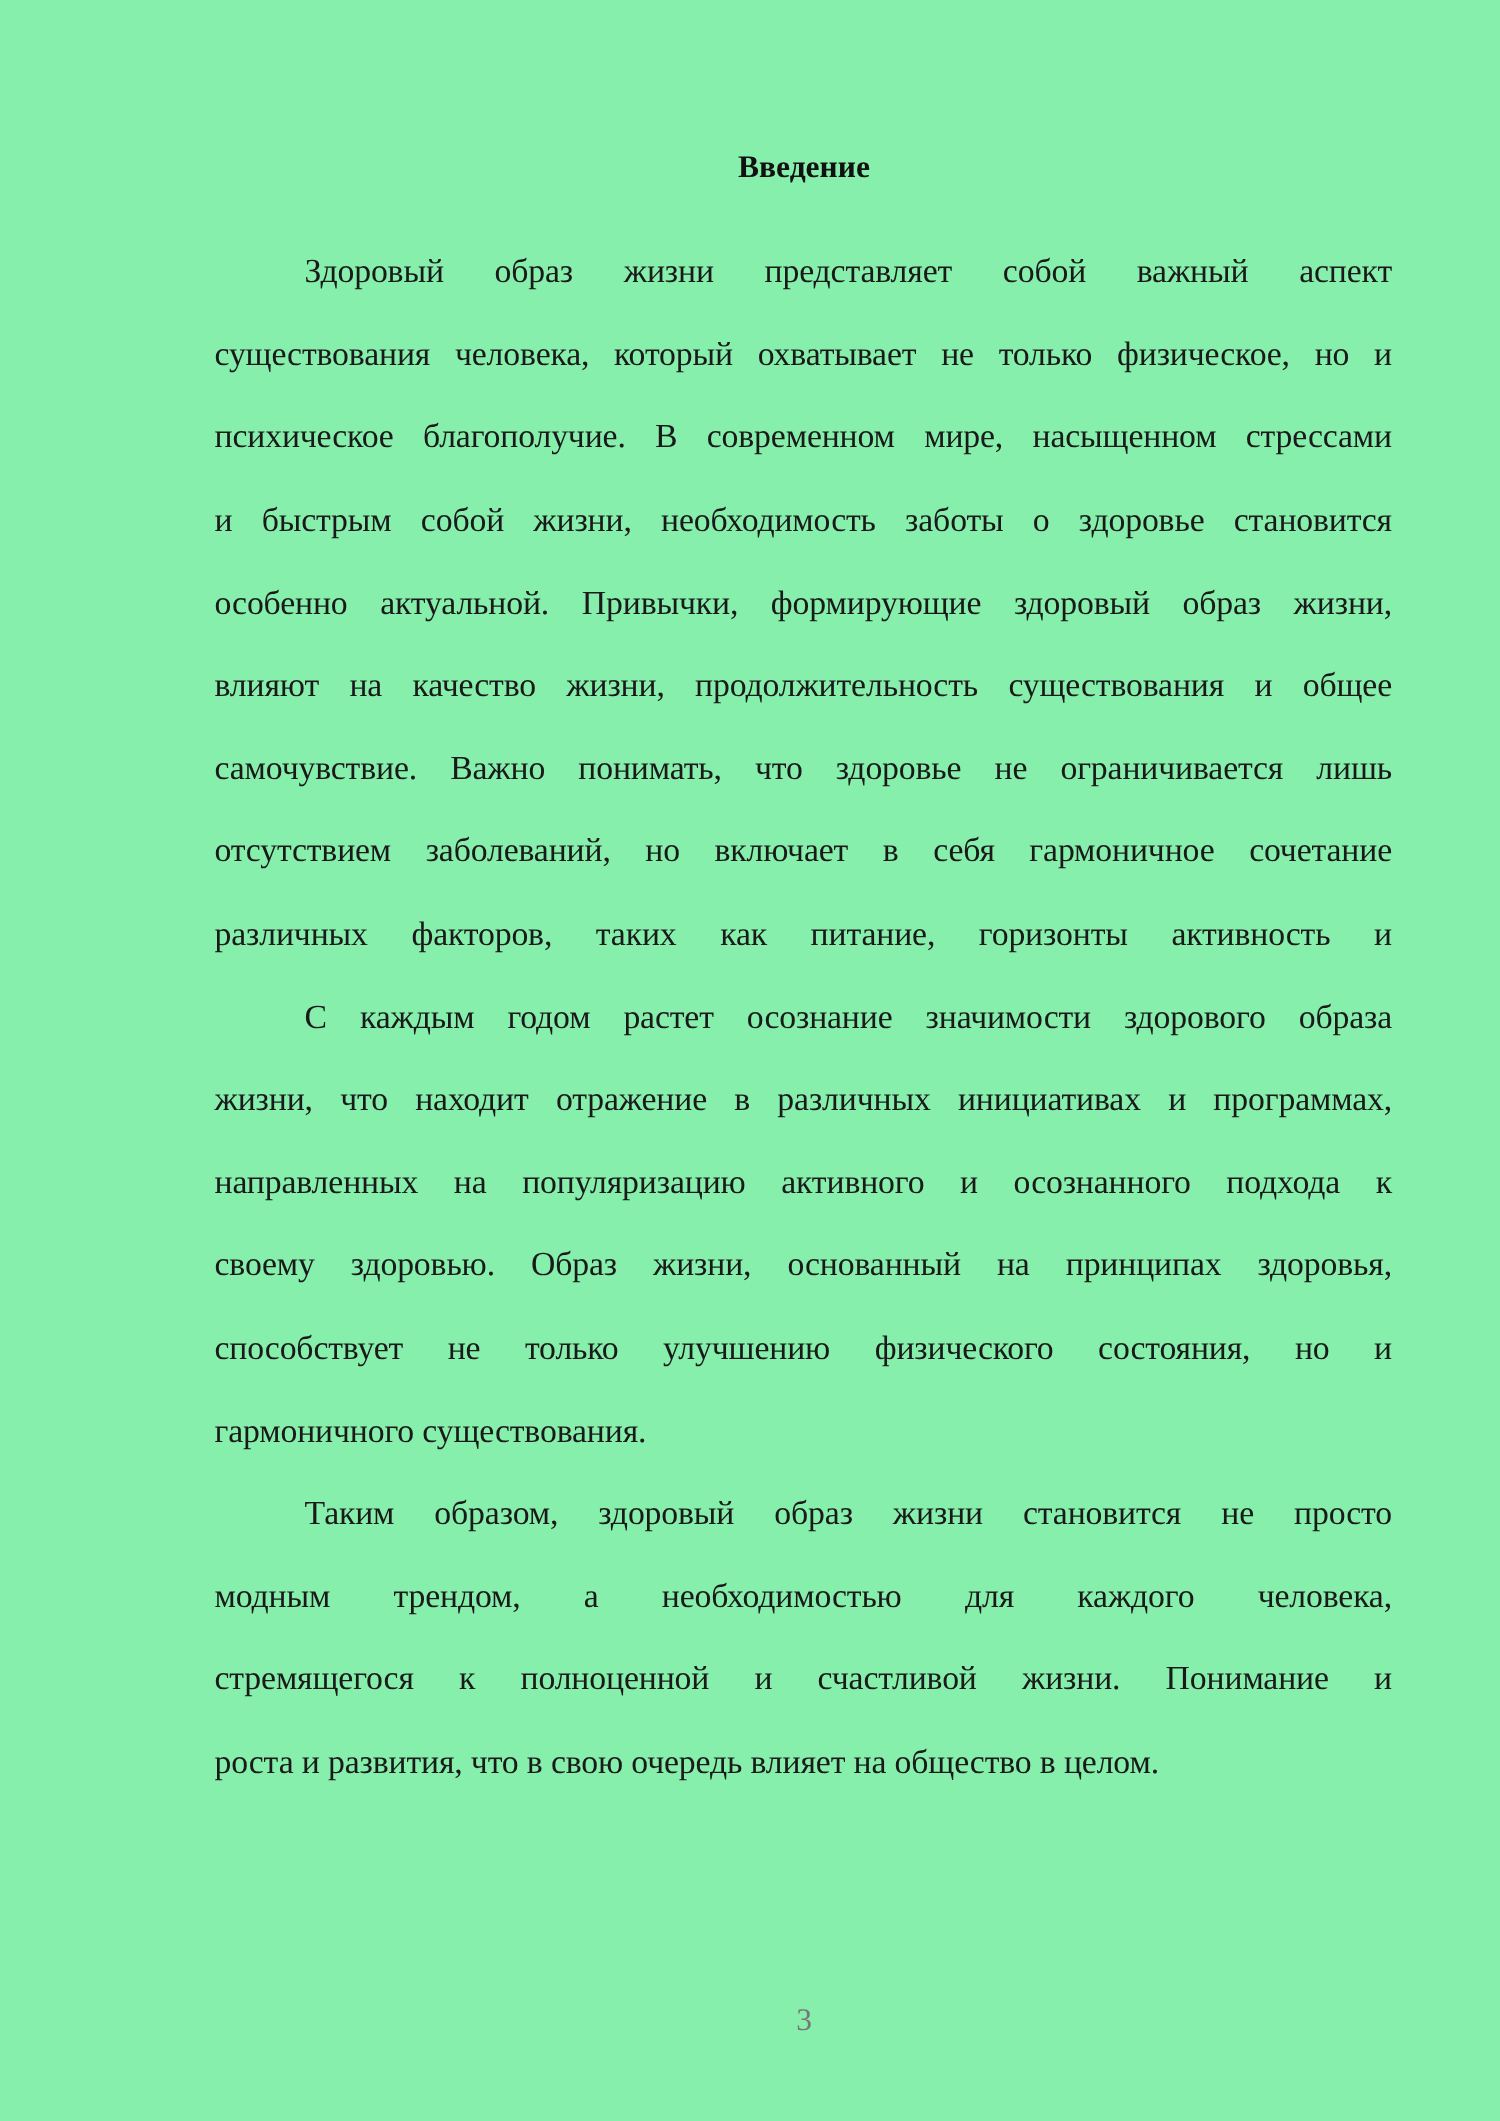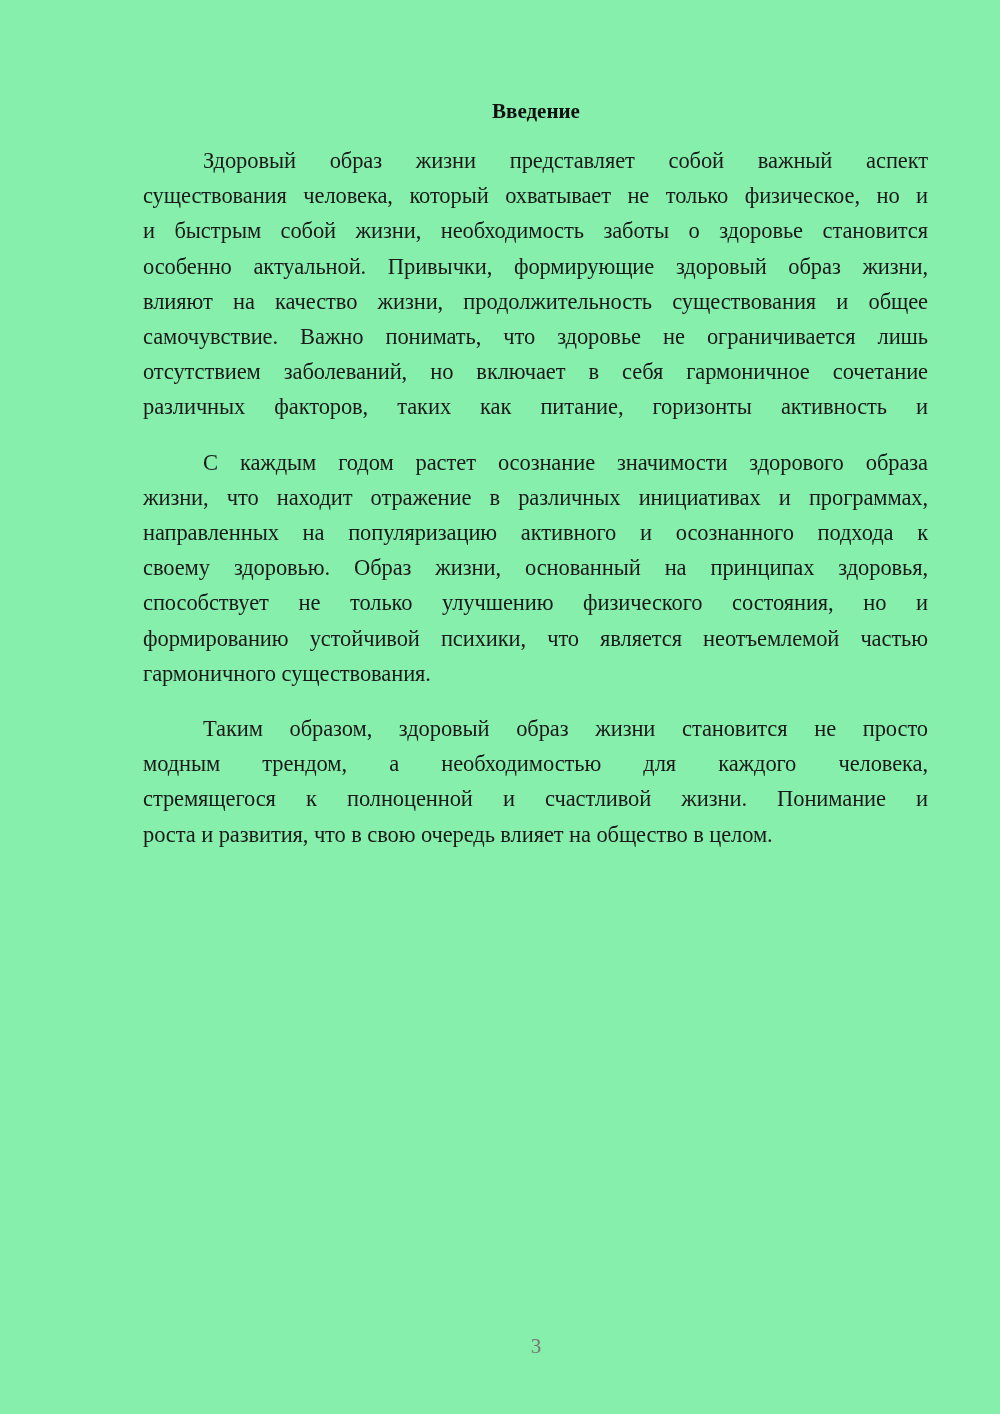--- a/index.html
+++ b/index.html
@@ -45,20 +45,21 @@
       line-height: 35.2px;
       text-align: justify;
       text-indent: 60px;
       letter-spacing: -0.1px;
     }
     .para .line {
       display: block;
       text-align: justify;
       text-align-last: justify;
       white-space: nowrap;
+      margin-top: 20px;
     }
     .para .line.first {
       padding-left: 60px;
     }
     .para .line.last {
       text-align-last: left;
     }
     .para { text-indent: 0; }
     .page-number {
       position: absolute;
@@ -73,35 +74,35 @@
 </head>
 <body>
 
 <div class="page">
   <div class="heading">Введение</div>
 
   <div class="body-text">
     <p class="para">
       <span class="line first">Здоровый образ жизни представляет собой важный аспект</span>
       <span class="line">существования человека, который охватывает не только физическое, но и</span>
+      <span class="line">психическое благополучие. В современном мире, насыщенном стрессами</span>
       <span class="line">и быстрым собой жизни, необходимость заботы о здоровье становится</span>
       <span class="line">особенно актуальной. Привычки, формирующие здоровый образ жизни,</span>
       <span class="line">влияют на качество жизни, продолжительность существования и общее</span>
       <span class="line">самочувствие. Важно понимать, что здоровье не ограничивается лишь</span>
       <span class="line">отсутствием заболеваний, но включает в себя гармоничное сочетание</span>
       <span class="line">различных факторов, таких как питание, горизонты активность и</span>
     </p>
 
     <p class="para">
       <span class="line first">С каждым годом растет осознание значимости здорового образа</span>
       <span class="line">жизни, что находит отражение в различных инициативах и программах,</span>
       <span class="line">направленных на популяризацию активного и осознанного подхода к</span>
       <span class="line">своему здоровью. Образ жизни, основанный на принципах здоровья,</span>
       <span class="line">способствует не только улучшению физического состояния, но и</span>
-      <span class="line">формированию устойчивой психики, что является неотъемлемой частью</span>
       <span class="line last">гармоничного существования.</span>
     </p>
 
     <p class="para">
       <span class="line first">Таким образом, здоровый образ жизни становится не просто</span>
       <span class="line">модным трендом, а необходимостью для каждого человека,</span>
       <span class="line">стремящегося к полноценной и счастливой жизни. Понимание и</span>
       <span class="line last">роста и развития, что в свою очередь влияет на общество в целом.</span>
     </p>
   </div>

